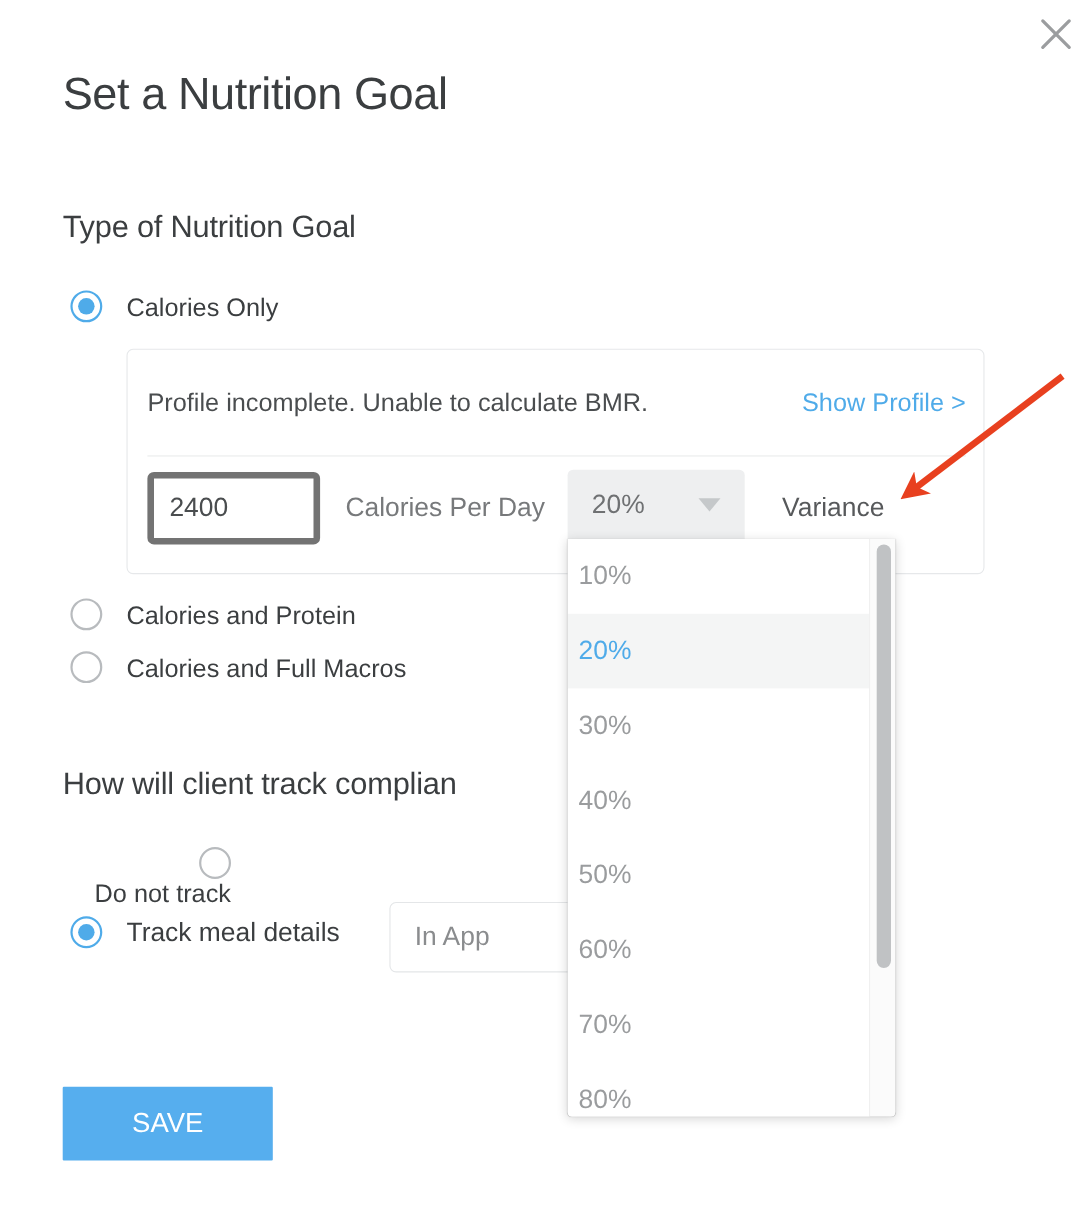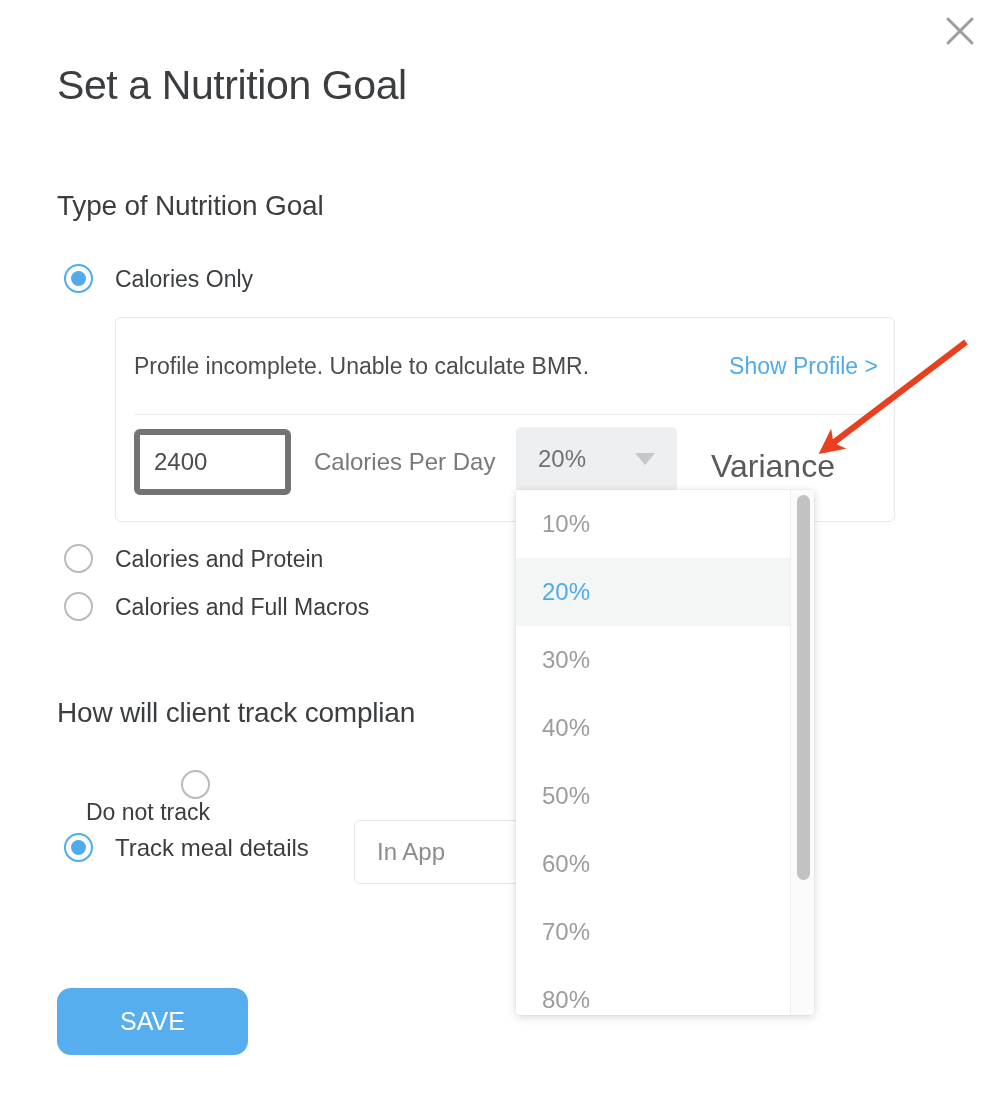--- a/index.html
+++ b/index.html
@@ -154,21 +154,21 @@
     top: 130px;
     font-size: 24px;
     color: #77797b;
     white-space: nowrap;
     text-align: center;
   }
   .variance-label {
     position: absolute;
     left: 595px;
     top: 130px;
-    font-size: 32px;
+    font-size: 24px;
     color: #57595b;
     white-space: nowrap;
   }
 
   
   .var-select {
     position: absolute;
     left: 516px;
     top: 427px;
     width: 161px;
@@ -204,21 +204,21 @@
     background: #ffffff;
     border-radius: 0 0 4px 4px;
     box-shadow: 0 2px 10px rgba(0,0,0,0.16), 0 0 1px rgba(0,0,0,0.2);
     overflow: hidden;
   }
   .dd-list { position: absolute; left: 0; top: 0; width: 274px; }
   .dd-item {
     height: 68px;
     display: flex;
     align-items: center;
-    padding-left: 26px;
+    padding-left: 10px;
     font-size: 24px;
     color: #9a9c9e;
     background: #ffffff;
     cursor: pointer;
     white-space: nowrap;
   }
   .dd-item.selected { color: #4fabe9; background: #f4f5f5; }
 
   .dd-scroll-track {
     position: absolute;
@@ -262,21 +262,21 @@
 
   
   .save-btn {
     position: absolute;
     left: 57px;
     top: 988px;
     width: 191px;
     height: 67px;
     background: #56aeee;
     border: none;
-    border-radius: 14px;
+    border-radius: 1px;
     color: #ffffff;
     font-family: "Liberation Sans", sans-serif;
     font-size: 25px;
     cursor: pointer;
   }
 
   
   .annot-arrow {
     position: absolute;
     left: 805px;

